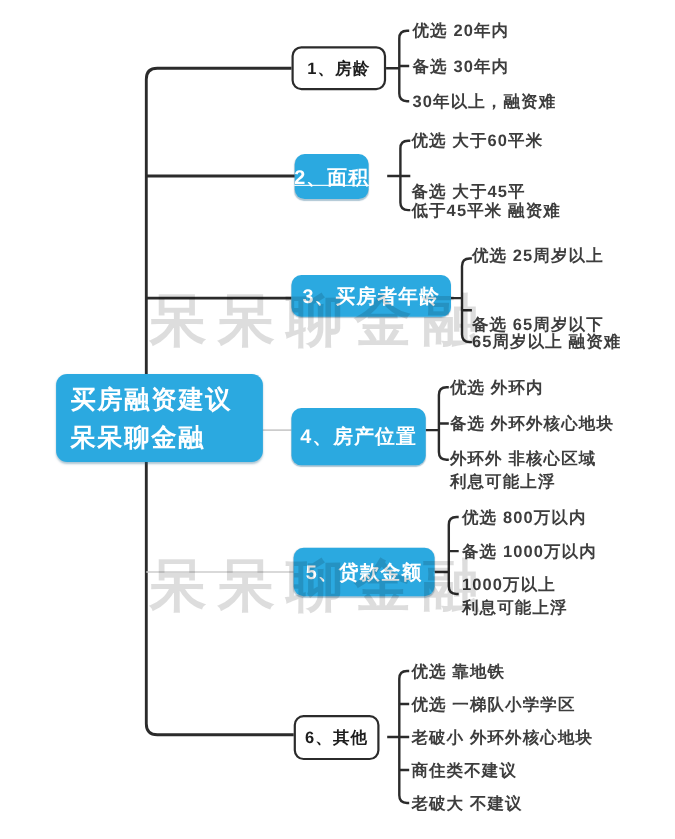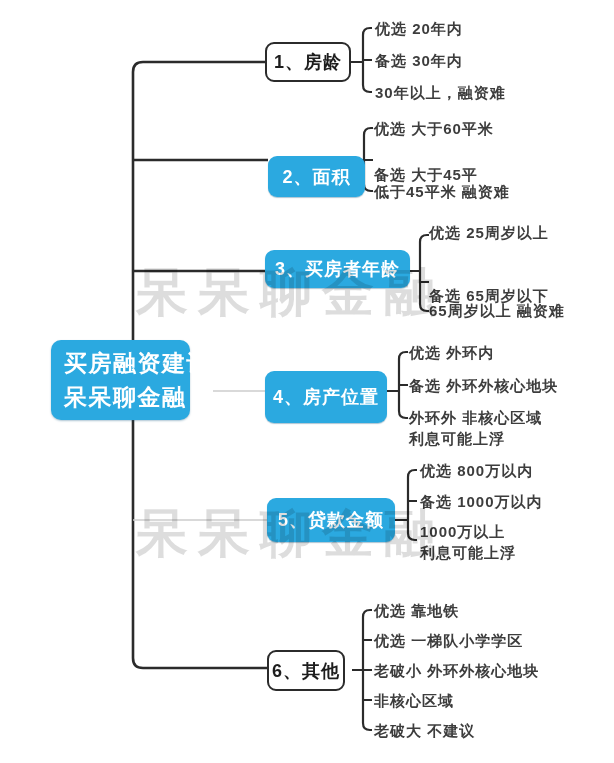--- a/index.html
+++ b/index.html
@@ -3,21 +3,21 @@
 <meta charset="utf-8">
 <style>
   html,body{margin:0;padding:0;background:#ffffff;}
   body{font-family:"Liberation Sans","DejaVu Sans",sans-serif;}
   #canvas{position:relative;width:614px;height:763px;background:#ffffff;overflow:hidden;}
   #wires{position:absolute;left:0;top:0;z-index:1;}
   .branch-box{position:absolute;z-index:2;display:flex;align-items:center;justify-content:center;
     border-radius:9px;font-weight:bold;white-space:nowrap;box-sizing:border-box;cursor:default;}
   .branch-box.filled{background:#2BA9E0;color:#ffffff;font-size:18px;
     box-shadow:0 1px 1px rgba(20,90,130,.35);letter-spacing:1px;}
-  .branch-box.outline{background:#ffffff;color:#1d1d1d;border:2.4px solid #2b2b2b;font-size:18px;letter-spacing:1px;}
+  .branch-box.outline{background:#ffffff;color:#1d1d1d;border:2.4px solid #2b2b2b;font-size:15px;letter-spacing:1px;}
   .leaf{position:absolute;z-index:2;color:#3d3d3d;font-size:15px;font-weight:bold;
     line-height:21px;white-space:nowrap;letter-spacing:1px;}
   #root-node{position:absolute;z-index:3;display:flex;flex-direction:column;justify-content:center;
     border-radius:10px;background:#2BA9E0;color:#ffffff;font-weight:bold;
     padding-left:13px;box-sizing:border-box;font-size:23px;line-height:34px;letter-spacing:1.5px;
     box-shadow:0 1px 2px rgba(20,90,130,.35);white-space:nowrap;}
   .watermark{position:absolute;z-index:5;font-size:52px;font-weight:bold;color:#000;opacity:0.13;
     letter-spacing:10px;white-space:nowrap;pointer-events:none;line-height:1;}
 </style>
 </head>
@@ -31,39 +31,39 @@
       <path d="M 213 391 H 265" fill="none" stroke="#cccccc" stroke-width="1.5"></path>
       <path d="M 133 520 H 267" fill="none" stroke="#cccccc" stroke-width="1.5"></path>
       <path d="M 351 62 H 363 M 372 28 H 370 Q 363 28 363 35 V 85 Q 363 92 370 92 H 372 M 363 60 H 372" fill="none" stroke="#2b2b2b" stroke-width="2.2"></path>
       <path d="M 352 160 H 364 M 373 128 H 371 Q 364 128 364 135 V 184 Q 364 191 371 191 H 373 M 364 160 H 373" fill="none" stroke="#2b2b2b" stroke-width="2.2"></path>
       <path d="M 410 271 H 420 M 429 235 H 427 Q 420 235 420 242 V 304 Q 420 311 427 311 H 429 M 420 282 H 429" fill="none" stroke="#2b2b2b" stroke-width="2.2"></path>
       <path d="M 387 391 H 399 M 408 352 H 406 Q 399 352 399 359 V 411 Q 399 418 406 418 H 408 M 399 385 H 408" fill="none" stroke="#2b2b2b" stroke-width="2.2"></path>
       <path d="M 395 520 H 408 M 417 470 H 415 Q 408 470 408 477 V 533 Q 408 540 415 540 H 417 M 408 501 H 417" fill="none" stroke="#2b2b2b" stroke-width="2.2"></path>
       <path d="M 352 670 H 363 M 372 610 H 370 Q 363 610 363 617 V 723 Q 363 730 370 730 H 372 M 363 640 H 372 M 363 670 H 372 M 363 700 H 372" fill="none" stroke="#2b2b2b" stroke-width="2.2"></path>
     </svg>
 
-  <div id="root-node" style="left: 51px; top: 340px; width: 139px; height: 80px;">
+  <div id="root-node" style="left: 51px; top: 340px; width: 188px; height: 80px;">
     <span>买房融资建议</span>
     <span>呆呆聊金融</span>
   </div>
 
   <div id="branches">
       <div class="branch-box outline" style="left: 265px; top: 42px; width: 86px; height: 40px;">
         <span>1、房龄</span>
       </div>
       <div class="leaf" style="left: 375px; top: 18px;">
         <div>优选 20年内</div>
       </div>
       <div class="leaf" style="left: 375px; top: 50px;">
         <div>备选 30年内</div>
       </div>
       <div class="leaf" style="left: 375px; top: 82px;">
         <div>30年以上，融资难</div>
       </div>
-      <div class="branch-box filled" style="left: 268px; top: 156px; width: 97px; height: 41px;">
+      <div class="branch-box filled" style="left: 268px; top: 140px; width: 67px; height: 41px; text-decoration: underline;">
         <span>2、面积</span>
       </div>
       <div class="leaf" style="left: 374px; top: 118px;">
         <div>优选 大于60平米</div>
       </div>
       <div class="leaf" style="left: 374px; top: 164px;">
         <div>备选 大于45平</div>
       </div>
       <div class="leaf" style="left: 374px; top: 181px;">
         <div>低于45平米 融资难</div>
@@ -112,21 +112,21 @@
       <div class="leaf" style="left: 374px; top: 600px;">
         <div>优选 靠地铁</div>
       </div>
       <div class="leaf" style="left: 374px; top: 630px;">
         <div>优选 一梯队小学学区</div>
       </div>
       <div class="leaf" style="left: 374px; top: 660px;">
         <div>老破小 外环外核心地块</div>
       </div>
       <div class="leaf" style="left: 374px; top: 690px;">
-        <div>非核心区域</div>
+        <div>商住类不建议</div>
       </div>
       <div class="leaf" style="left: 374px; top: 720px;">
         <div>老破大 不建议</div>
       </div>
     </div>
 
   <div class="watermark" style="left:136px;top:266px;">呆呆聊金融</div>
   <div class="watermark" style="left:136px;top:507px;">呆呆聊金融</div>
 </div>
 

